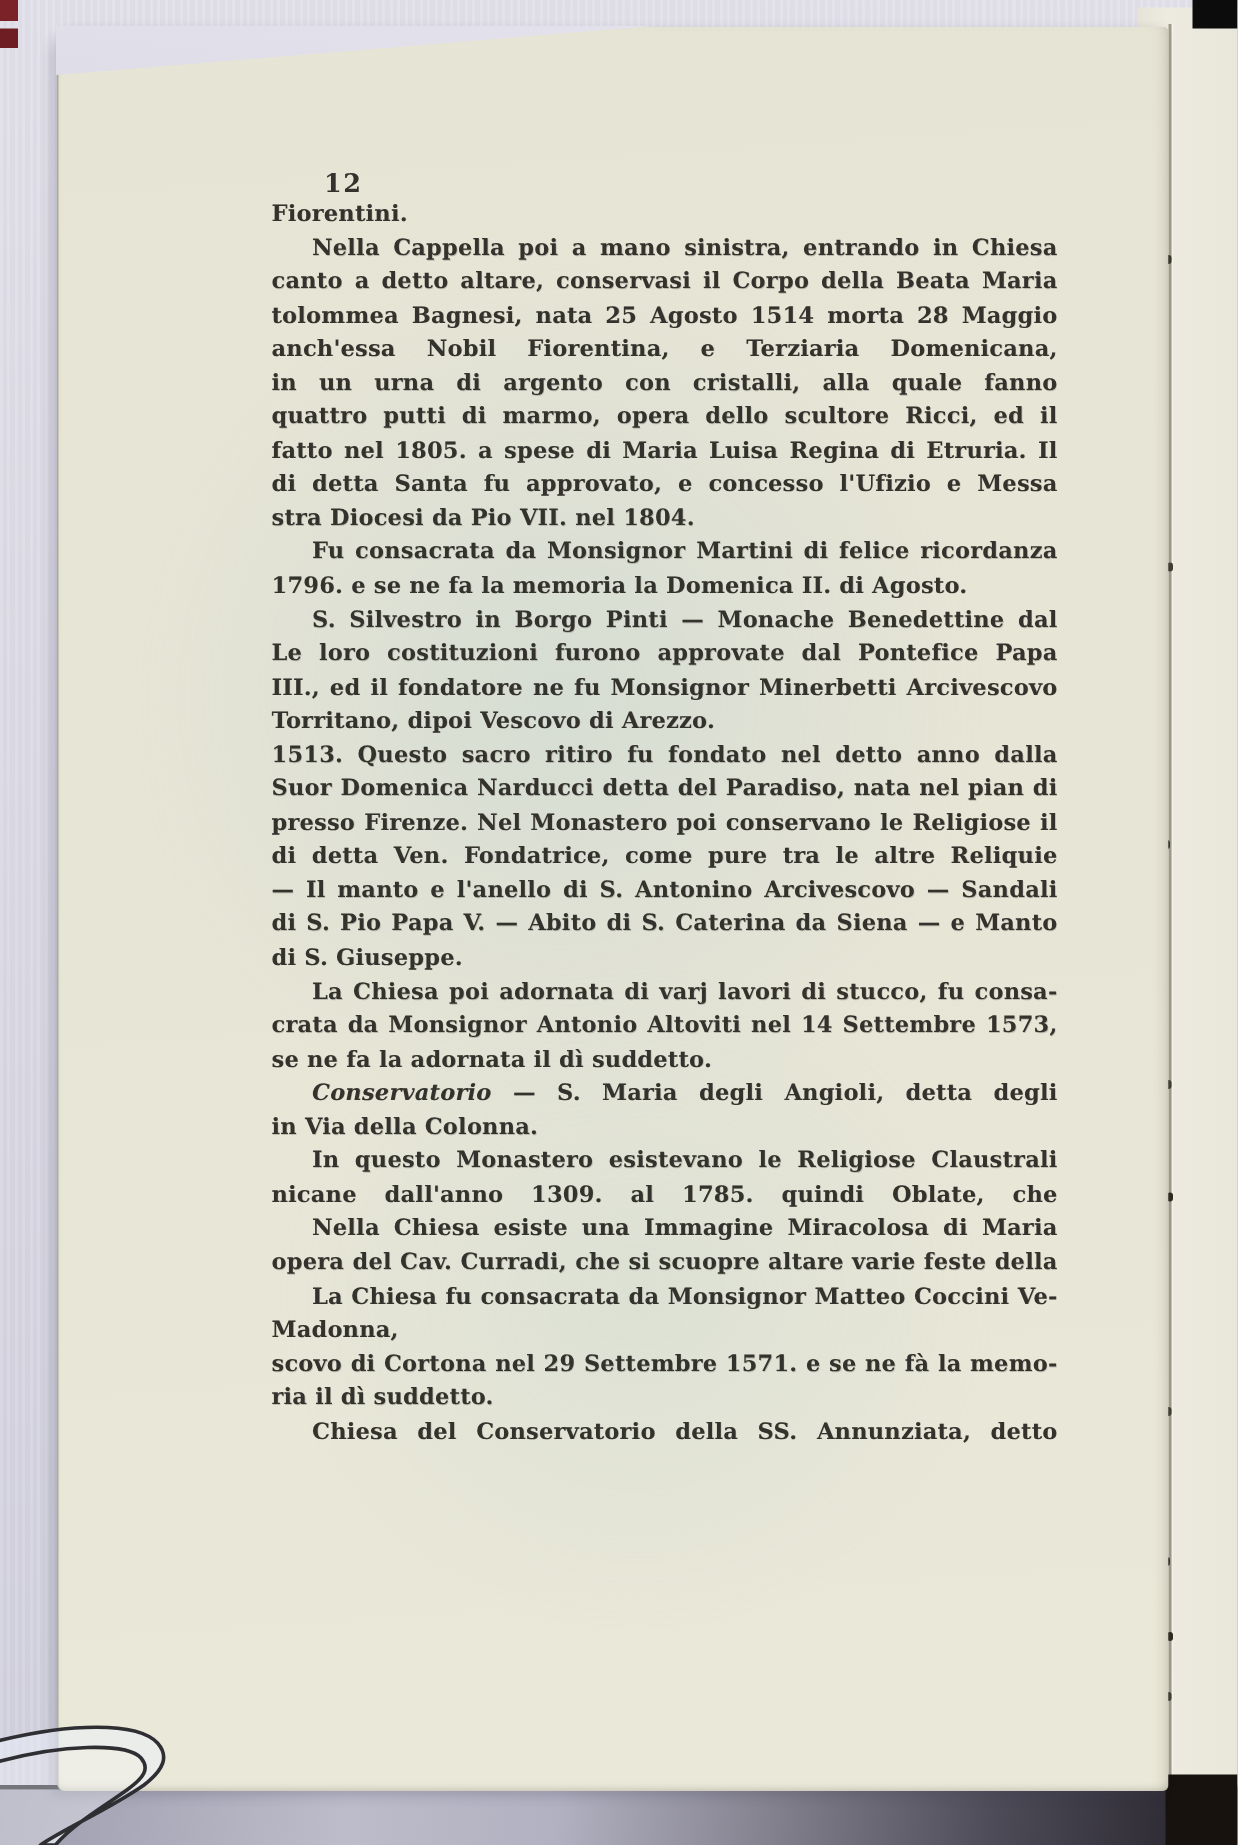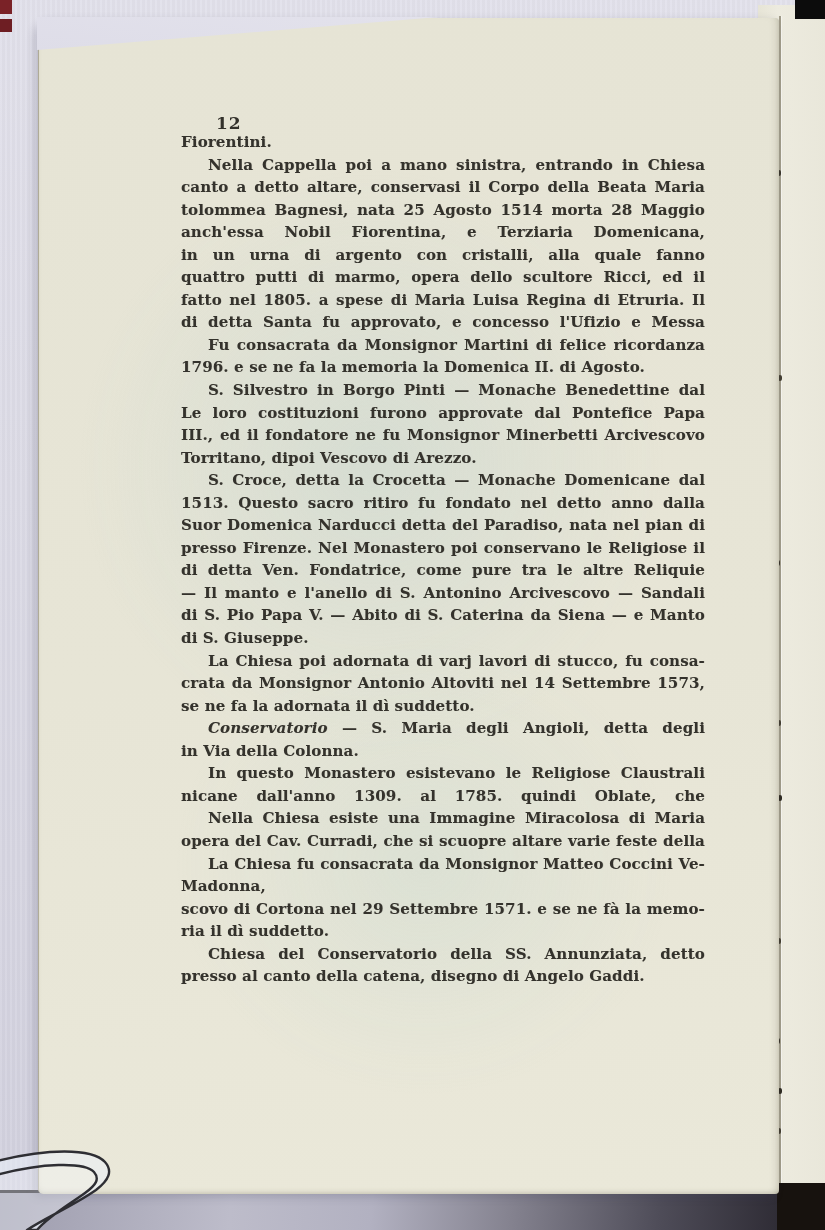--- a/index.html
+++ b/index.html
@@ -117,27 +117,27 @@
     <div class="text-block" style="left:142px;top:113px;position:absolute;">
         <div class="line end">Fiorentini.</div>
         <div class="line first">Nella Cappella poi a mano sinistra, entrando in Chiesa ac-</div>
         <div class="line">canto a detto altare, conservasi il Corpo della Beata Maria Bar-</div>
         <div class="line">tolommea Bagnesi, nata 25 Agosto 1514 morta 28 Maggio 1577.</div>
         <div class="line">anch'essa Nobil Fiorentina, e Terziaria Domenicana, collocato</div>
         <div class="line">in un urna di argento con cristalli, alla quale fanno ornamento</div>
         <div class="line">quattro putti di marmo, opera dello scultore Ricci, ed il tutto</div>
         <div class="line">fatto nel 1805. a spese di Maria Luisa Regina di Etruria. Il culto</div>
         <div class="line">di detta Santa fu approvato, e concesso l'Ufizio e Messa nella no-</div>
+        <div class="line end">stra Diocesi da Pio VII. nel 1804.</div>
         <div class="line first">Fu consacrata da Monsignor Martini di felice ricordanza nel</div>
         <div class="line end">1796. e se ne fa la memoria la Domenica II. di Agosto.</div>
         <div class="line first">S. Silvestro in Borgo Pinti — Monache Benedettine dal 1541.</div>
         <div class="line">Le loro costituzioni furono approvate dal Pontefice Papa Paolo</div>
         <div class="line">III., ed il fondatore ne fu Monsignor Minerbetti Arcivescovo</div>
         <div class="line end">Torritano, dipoi Vescovo di Arezzo.</div>
-        <div class="line first">S. Croce, detta la Crocetta — Monache Domenicane dal</div>
         <div class="line">1513. Questo sacro ritiro fu fondato nel detto anno dalla Ven.</div>
         <div class="line">Suor Domenica Narducci detta del Paradiso, nata nel pian di Ripoli</div>
         <div class="line">presso Firenze. Nel Monastero poi conservano le Religiose il Corpo</div>
         <div class="line">di detta Ven. Fondatrice, come pure tra le altre Reliquie esistono</div>
         <div class="line">— Il manto e l'anello di S. Antonino Arcivescovo — Sandali</div>
         <div class="line">di S. Pio Papa V. — Abito di S. Caterina da Siena — e Manto</div>
         <div class="line end">di S. Giuseppe.</div>
         <div class="line first">La Chiesa poi adornata di varj lavori di stucco, fu consa-</div>
         <div class="line">crata da Monsignor Antonio Altoviti nel 14 Settembre 1573,</div>
         <div class="line end">se ne fa la adornata il dì suddetto.</div>
@@ -145,21 +145,20 @@
         <div class="line end">in Via della Colonna.</div>
         <div class="line first">In questo Monastero esistevano le Religiose Claustrali Dome-</div>
         <div class="line">nicane dall'anno 1309. al 1785. quindi Oblate, che presiedono</div>
         <div class="line first">Nella Chiesa esiste una Immagine Miracolosa di Maria SS.</div>
         <div class="line">opera del Cav. Curradi, che si scuopre altare varie feste della</div>
         <div class="line first">La Chiesa fu consacrata da Monsignor Matteo Coccini Ve-</div>
         <div class="line end">Madonna,</div>
         <div class="line">scovo di Cortona nel 29 Settembre 1571. e se ne fà la memo-</div>
         <div class="line end">ria il dì suddetto.</div>
         <div class="line first">Chiesa del Conservatorio della SS. Annunziata, detto Orbatello,</div>
-        <div class="line end">presso al canto della catena, disegno di Angelo Gaddi.</div>
       </div>
   </div>
 
   <div class="top-wedge"></div>
 
   <div class="sq1"></div>
   <div class="sq2"></div>
   <div class="black-corner"></div>
 
   <svg class="glass" viewBox="0 0 282 90" aria-hidden="true">

